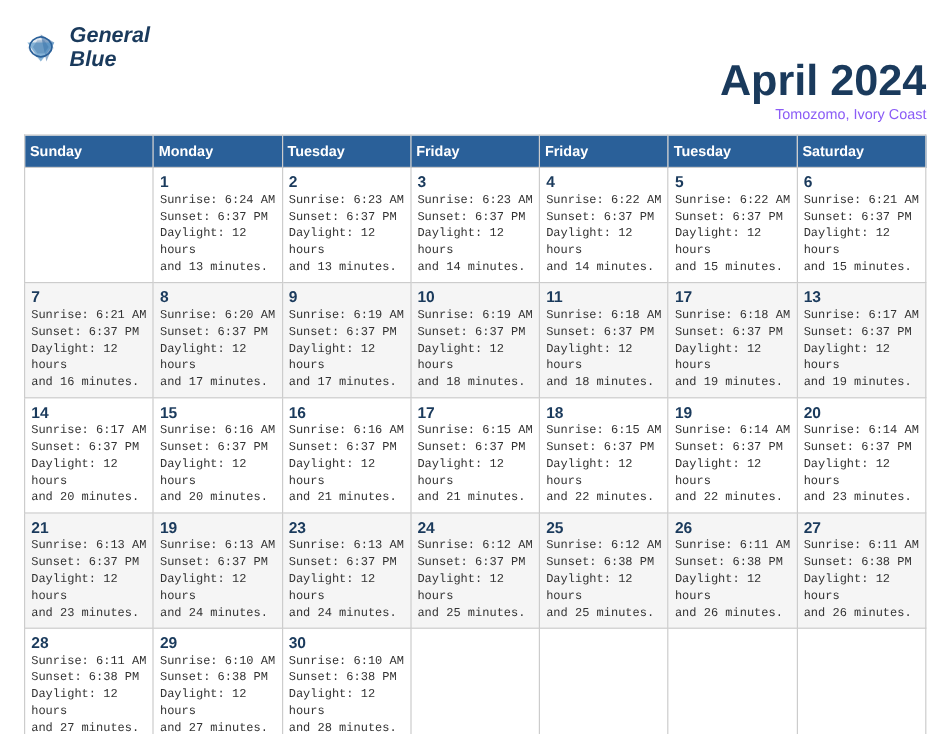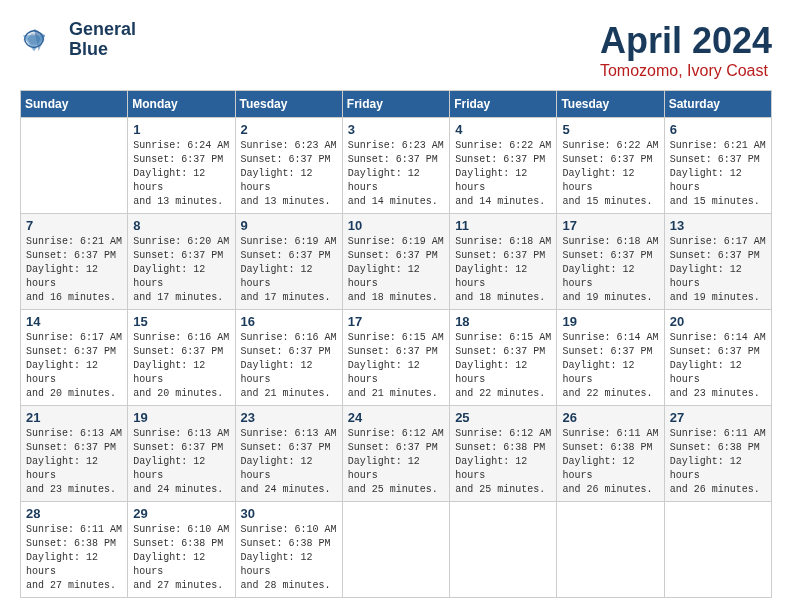--- a/index.html
+++ b/index.html
@@ -12,46 +12,48 @@
     }
     .header {
       display: flex;
       justify-content: space-between;
       align-items: flex-start;
       margin-bottom: 10px;
     }
     .logo {
       display: flex;
       align-items: center;
-      gap: 21px;
+      gap: 10px;
+      font-style: italic;
     }
     .logo-text {
       font-size: 18px;
       font-weight: bold;
       color: #1a3a5c;
       line-height: 1.1;
     }
     .logo-text span {
       display: block;
     }
     .logo-icon {
       width: 28px;
       height: 28px;
     }
     .title-block {
-      text-align: left;
+      text-align: right;
+      margin-top: 26px;
     }
     .month-title {
       font-size: 36px;
       font-weight: bold;
       color: #1a3a5c;
     }
     .location {
-      font-size: 16px;
-      color: #b91c1c;
+      font-size: 12px;
+      color: #8b5cf6;
     }
     .calendar {
       width: 100%;
       border-collapse: collapse;
       font-size: 11px;
       border-radius: 10px;
     }
     .calendar th {
       background-color: #2a6099;
       color: white;

